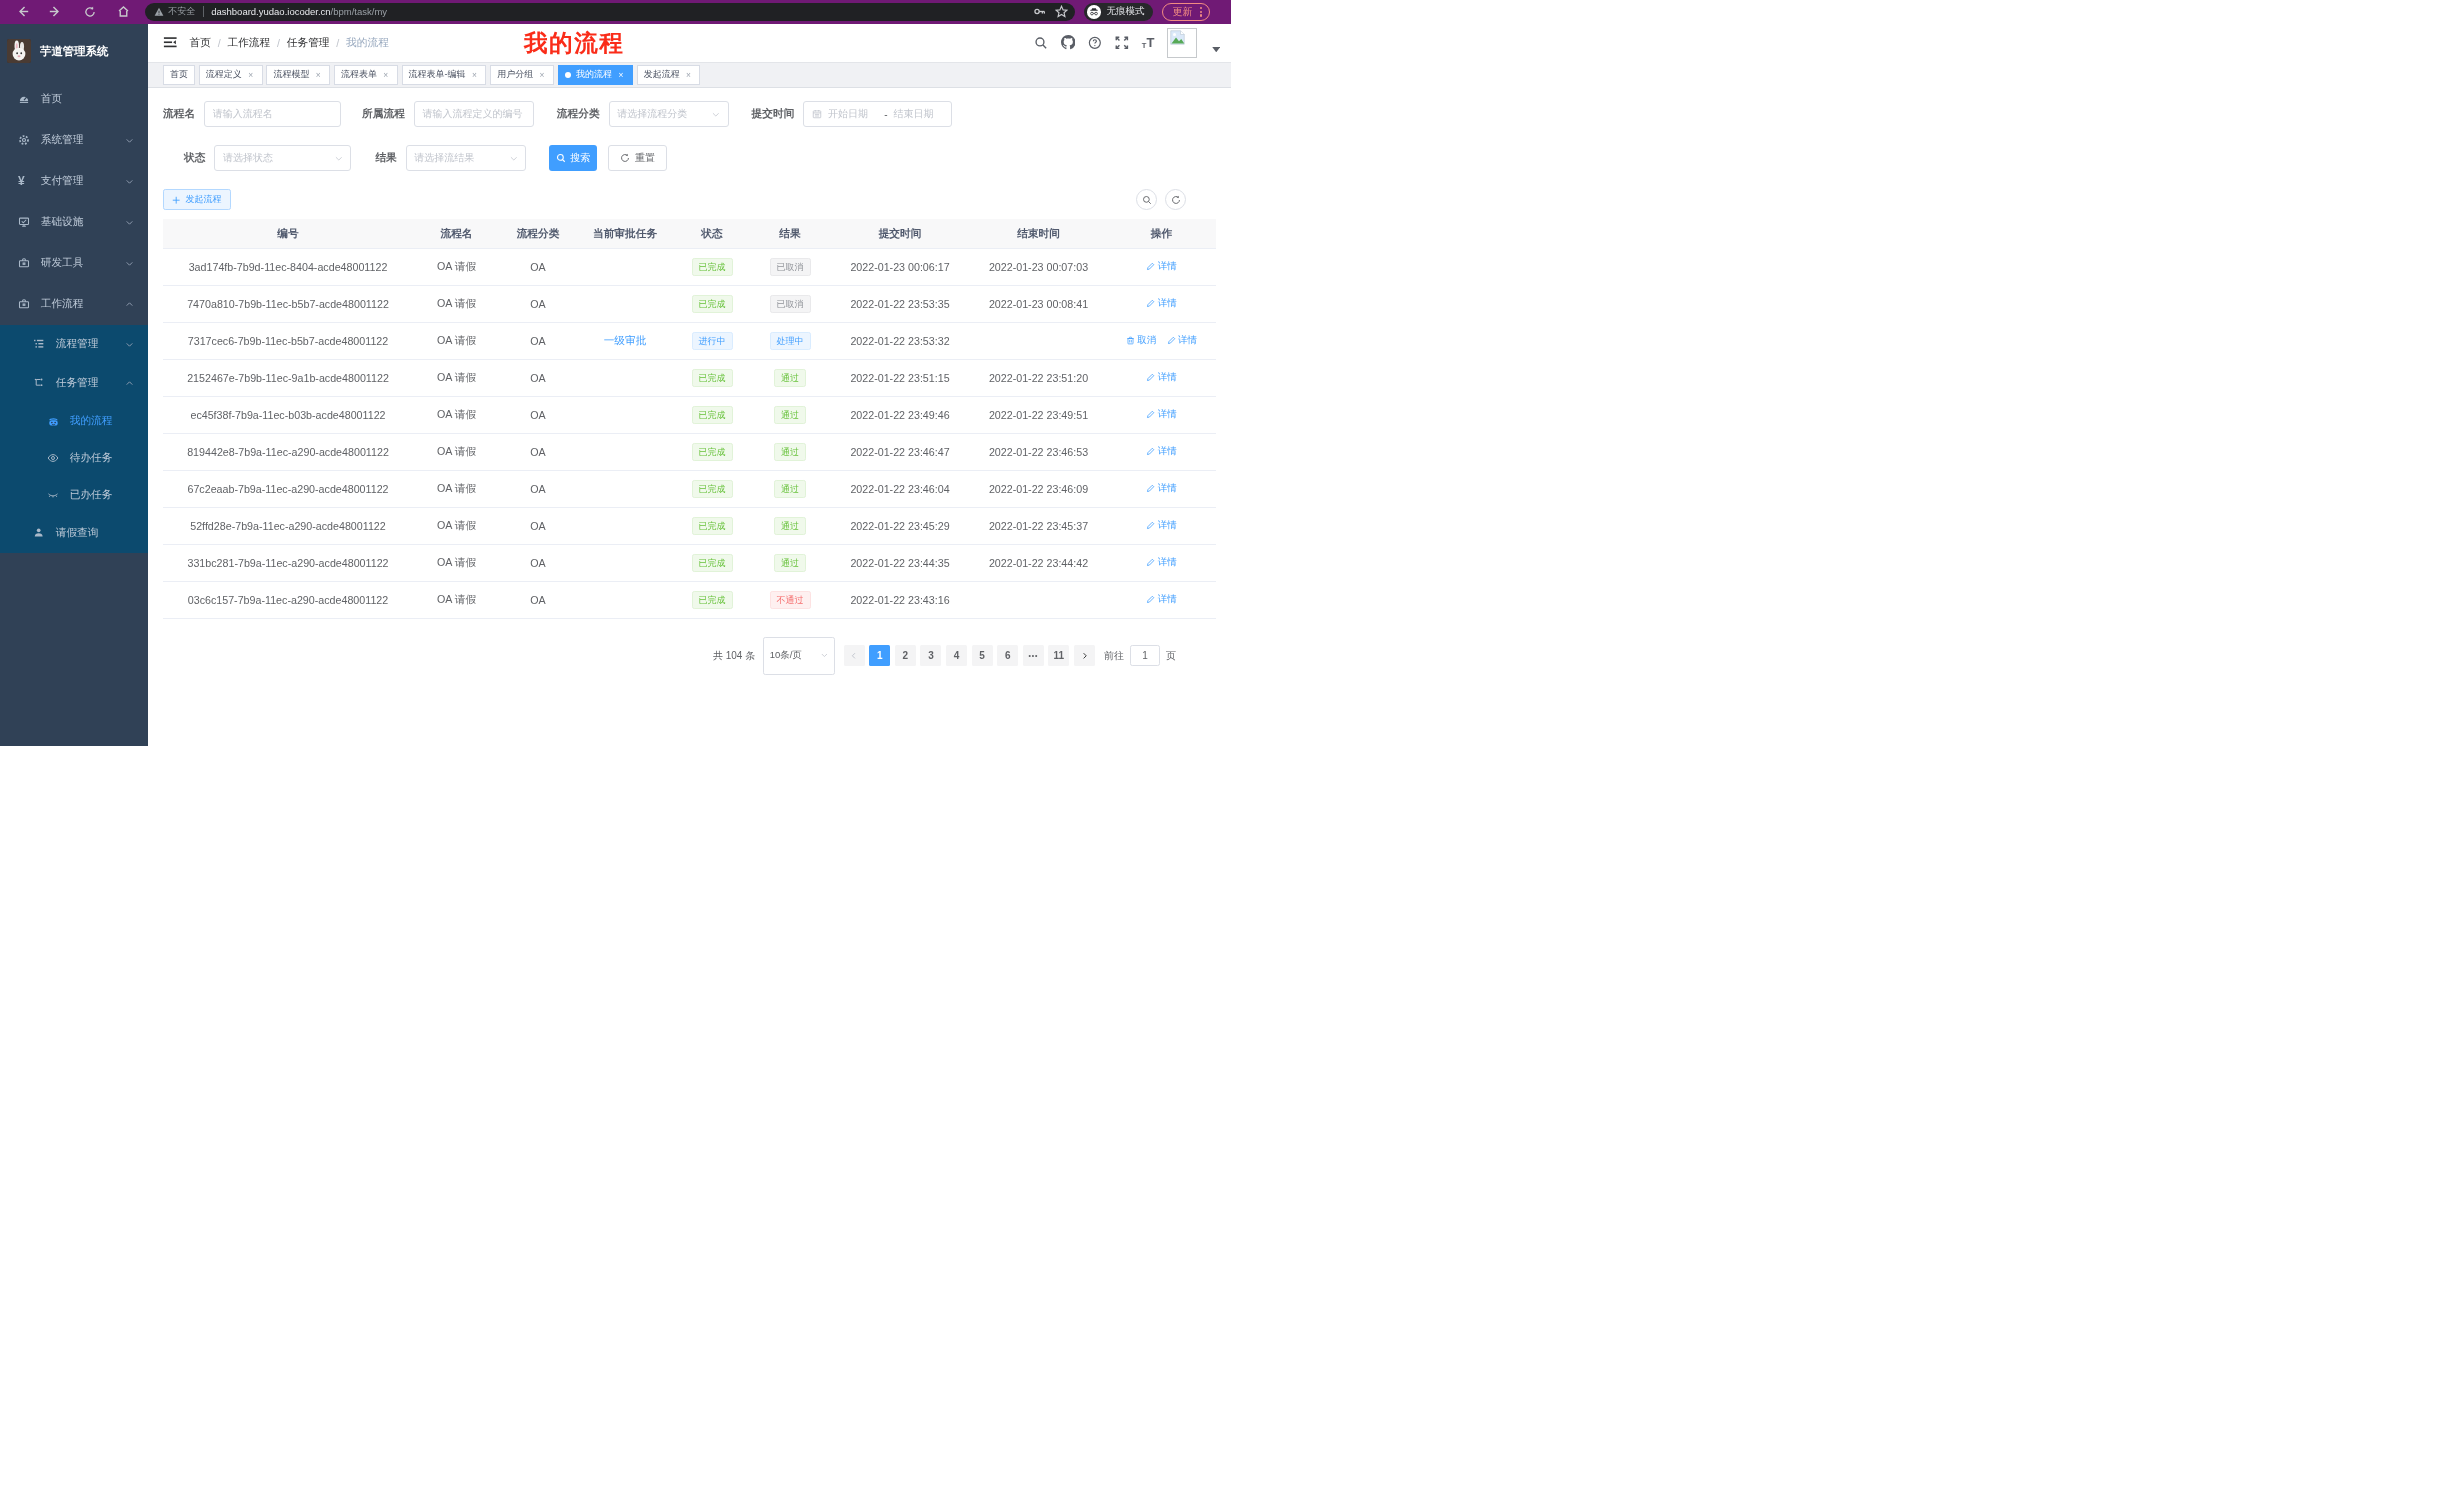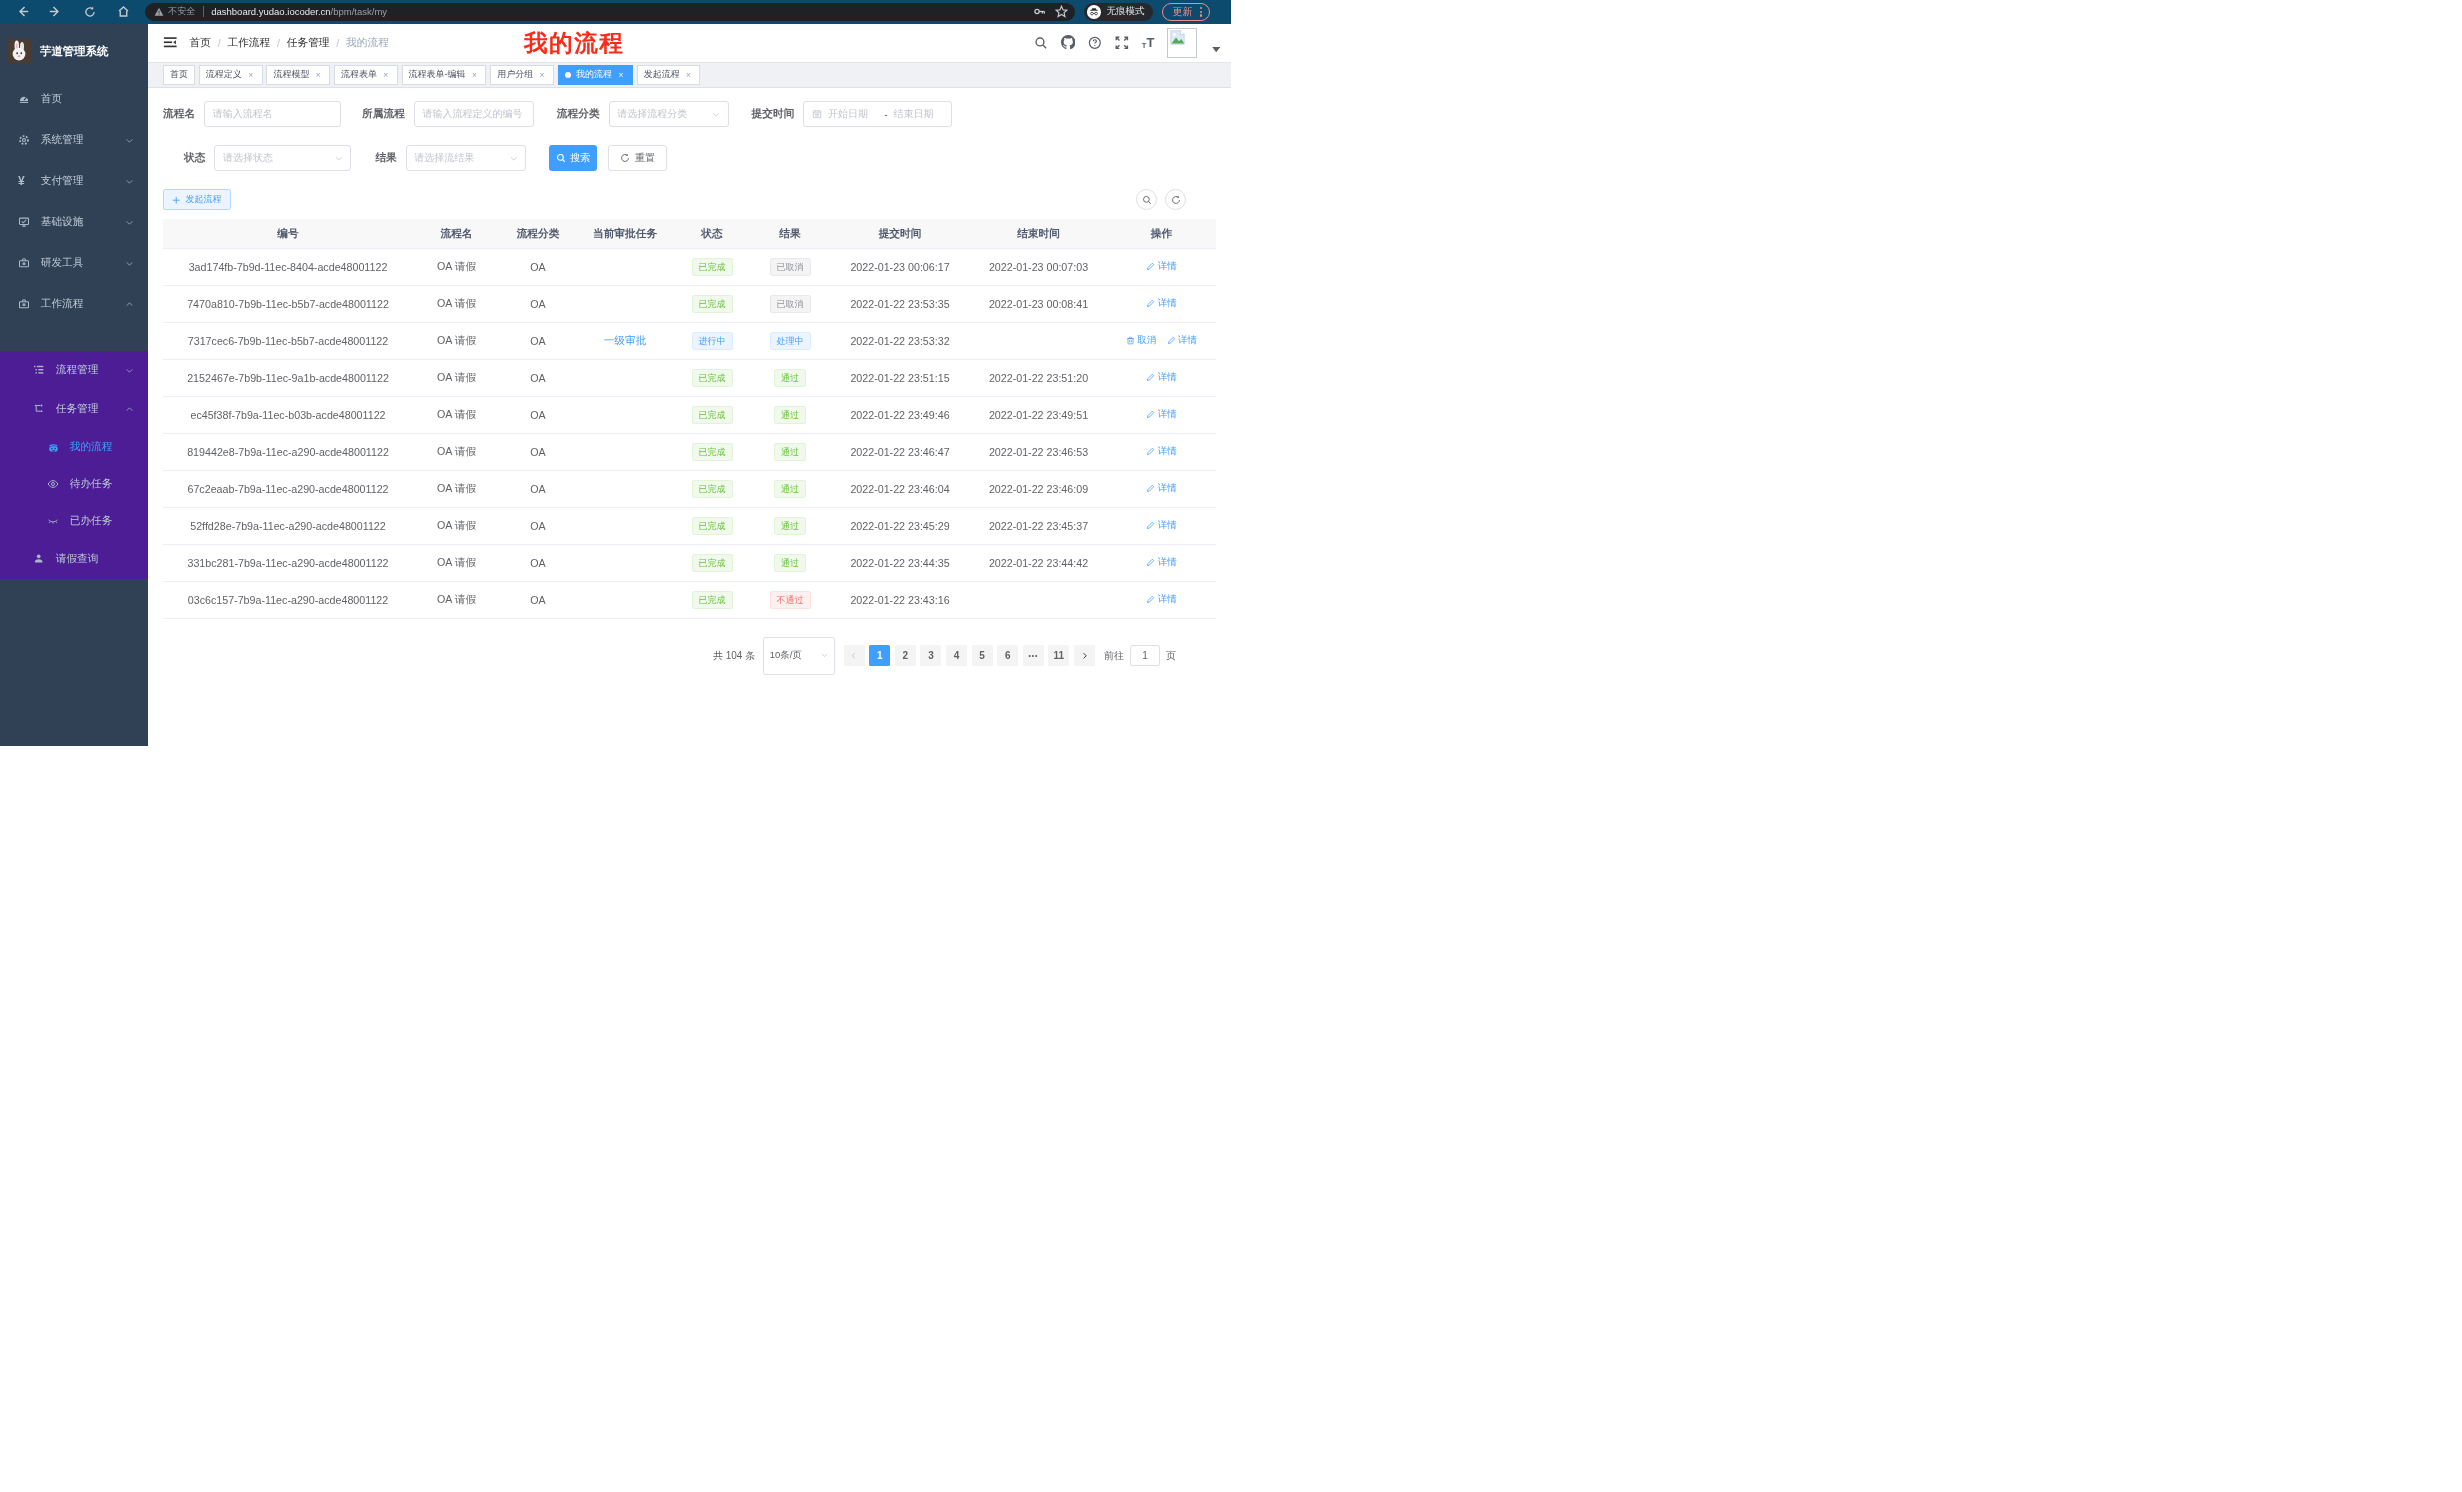--- a/index.html
+++ b/index.html
@@ -1,21 +1,21 @@
 <!DOCTYPE html>
 <html style="font-size:12px"><head>
 <meta charset="utf-8">
 <style>
   * { box-sizing: border-box; margin: 0; padding: 0; }
   html,body { width: 1231px; height: 746px; }
   body { font-family: "Liberation Sans","DejaVu Sans",sans-serif; background:#fff; overflow:hidden; position:relative; }
   svg { display:block; }
 
   
-  .chrome { height:23.6px; background:#0c4a6e; display:flex; align-items:center; padding:0 7.6px 0 10.7px; }
+  .chrome { height:23.6px; background:#701a75; display:flex; align-items:center; padding:0 7.6px 0 10.7px; }
   .chrome .navbtn { width:23px; height:18px; display:flex; align-items:center; justify-content:center; color:#c7c9cc; flex:0 0 auto; margin-right:10.7px; }
   .omnibox { height:18px; flex:0 0 auto; width:930px; background:#202124; border-radius:10px; display:flex; align-items:center; padding:0 7.6px 0 9px; color:#9aa0a6; font-size:9px; }
   .omnibox .warn { display:flex; align-items:center; gap:3.8px; color:#9aa0a6; }
   .omnibox .sep { width:0.8px; height:10.7px; background:#5f6368; margin:0 7.6px; }
   .omnibox .host { color:#e8eaed; font-size:9.5px; }
   .omnibox .path { color:#9aa0a6; font-size:9.5px; }
   .omnibox .spacer { flex:1; }
   .omnibox .obicon { margin-left:9px; color:#c7c9cc; }
   .incog { margin-left:9px; height:18px; border-radius:9px; background:#27282b; display:flex; align-items:center; padding:0 9px 0 3px; gap:5.3px; color:#e8eaed; font-size:9.5px; }
   .incog .face { width:13.7px; height:13.7px; background:#fff; border-radius:50%; display:flex; align-items:center; justify-content:center; }
@@ -29,21 +29,21 @@
   
   .sidebar { width:148px; background:#304156; color:#bfcbd9; flex:0 0 auto; display:flex; flex-direction:column; }
   .logo { height:55px; display:flex; align-items:center; padding-left:7px; gap:9px; }
   .logo .ava { width:24px; height:24px; border-radius:2.3px; background:#3a2f2b; overflow:hidden; flex:0 0 auto; }
   .logo .ttl { color:#fff; font-weight:bold; font-size:11.4px; }
   .menu { font-size:10.7px; }
   .mi { display:flex; align-items:center; height:41px; cursor:pointer; }
   .mi .ic { width:12px; margin-left:18px; margin-right:10.7px; color:#aab9c9; flex:0 0 auto; }
   .mi .lb { flex:1; }
   .mi .chev { margin-right:13.7px; color:#96a3b5; }
-  .sub { background:#4c1d95;margin-top:26px; }
+  .sub { background:#0c4a6e; }
   .mi.l2 { height:39px; }
   .mi.l2 .ic { margin-left:33px; }
   .mi.l3 { height:37px; }
   .mi.l3 .ic { margin-left:47px; }
   .mi.active { color:#409eff; }
   .mi.active .ic { color:#409eff; }
   .yen { font-size:12px; font-weight:bold; line-height:1; }
 
   
   .main { flex:1; display:flex; flex-direction:column; min-width:0; }

